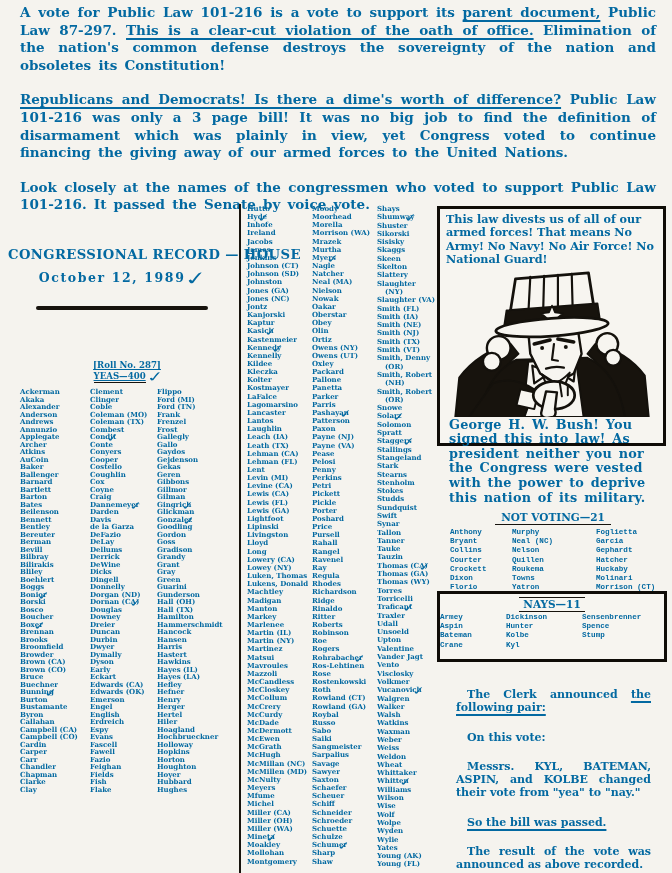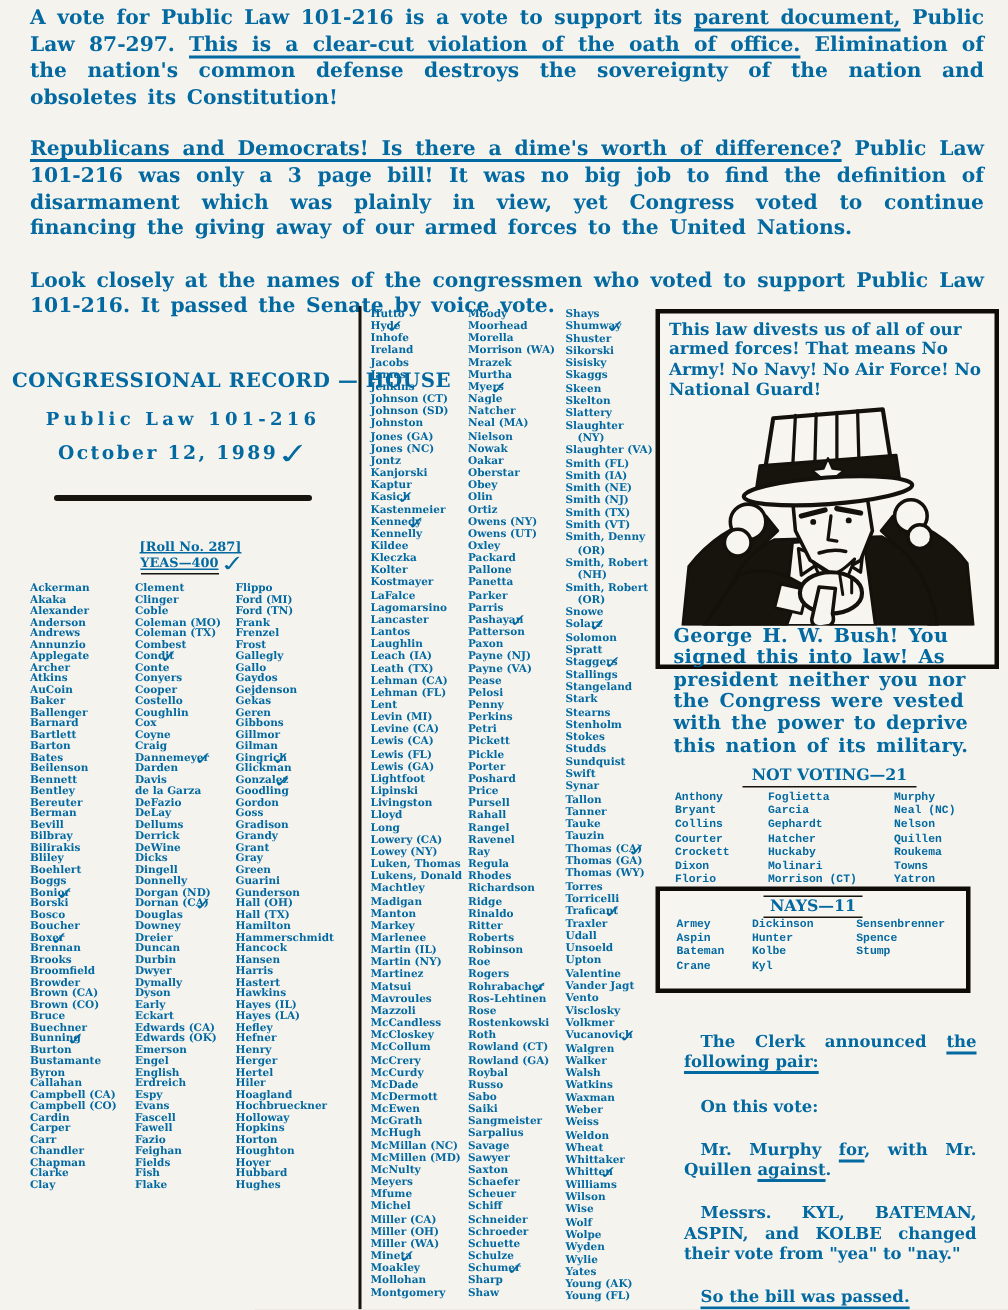--- a/index.html
+++ b/index.html
@@ -46,24 +46,24 @@
   
   .nv{position:absolute;left:440px;top:511px;width:226px;}
   .nv-title{text-align:center;font-weight:bold;font-size:10.5px;}
   .nv-title span{border-bottom:1.6px solid #17130d;padding:0 6px 1px;}
   .mini-cols{display:flex;margin-top:5px;}
   .mini-col{font-weight:bold;font-size:7.6px;line-height:9.2px;font-family:Liberation Mono, monospace;}
   .nv .mini-col:nth-child(1){width:72px;padding-left:10px;box-sizing:border-box;}
   .nv .mini-col:nth-child(2){width:84px;}
   .nv .mini-col:nth-child(3){width:70px;}
   
-  .nays{position:absolute;left:437px;top:591px;width:210px;height:71px;
+  .nays{position:absolute;left:437px;top:591px;width:230px;height:71px;
         border:3px solid #0f0c07;box-sizing:border-box;background:#f7f5f0;}
   .nays .mini-cols{margin-top:3px;}
-  .nays .mini-col:nth-child(1){width:66px;padding-left:11px;box-sizing:border-box;}
+  .nays .mini-col:nth-child(1){width:66px;box-sizing:border-box;}
   .nays .mini-col:nth-child(2){width:76px;}
   .nays .mini-col:nth-child(3){width:80px;}
   .nays-title{text-align:center;font-weight:bold;font-size:10.5px;margin-top:4px;}
   .nays-title span{border-bottom:1.6px solid #17130d;border-top:1.2px solid #17130d;padding:0 4px 1px;}
   
   .clerk{position:absolute;left:440px;top:672px;width:227px;font-weight:bold;
          font-size:11px;line-height:13.3px;}
   .clerk p{margin:16px;text-indent:11px;text-align:justify;}
 </style>
 </head>
@@ -72,21 +72,20 @@
 <div class="page">
 
   <div class="intro">
     <p><span>A vote for Public Law 101-216 is a vote to support its </span><span class="u">parent document,</span><span> Public Law 87-297.  </span><span class="u">This is a clear-cut violation of the oath of office.</span><span>  Elimination of the nation's  common defense destroys the sovereignty of the nation and obsoletes its Constitution!</span></p>
     <p><span class="u">Republicans and Democrats!   Is there a dime's worth of difference?</span><span>  Public Law 101-216 was only a 3 page bill! It was no big job to find the definition of disarmament which was plainly in view,  yet Congress voted to continue financing the giving away of our armed forces  to the United Nations.</span></p>
     <p><span>Look closely at the names of the congressmen who voted to support Public Law 101-216.  It passed the Senate by voice vote.</span></p>
   </div>
 
   <div class="rec">
     <div class="rec-title">CONGRESSIONAL RECORD — HOUSE</div>
-    <div class="rec-law">Public Law 101-216</div>
     <div class="rec-date">
       <span>October 12, 1989</span><span class="chk chk-big">✓</span>
     </div>
     <div class="rule"></div>
   </div>
 
   <div class="roll">
     <div>[Roll No. 287]</div>
     <div>
       <span class="yeas-u">YEAS—400</span><span class="chk">✓</span>
@@ -559,36 +558,36 @@
       <div class="mini-col">
           <div class="nm">Anthony</div>
           <div class="nm">Bryant</div>
           <div class="nm">Collins</div>
           <div class="nm">Courter</div>
           <div class="nm">Crockett</div>
           <div class="nm">Dixon</div>
           <div class="nm">Florio</div>
         </div>
       <div class="mini-col">
+          <div class="nm">Murphy</div>
+          <div class="nm">Neal (NC)</div>
+          <div class="nm">Nelson</div>
+          <div class="nm">Quillen</div>
+          <div class="nm">Roukema</div>
+          <div class="nm">Towns</div>
+          <div class="nm">Yatron</div>
+        </div>
+      <div class="mini-col">
           <div class="nm">Foglietta</div>
           <div class="nm">Garcia</div>
           <div class="nm">Gephardt</div>
           <div class="nm">Hatcher</div>
           <div class="nm">Huckaby</div>
           <div class="nm">Molinari</div>
           <div class="nm">Morrison (CT)</div>
-        </div>
-      <div class="mini-col">
-          <div class="nm">Murphy</div>
-          <div class="nm">Neal (NC)</div>
-          <div class="nm">Nelson</div>
-          <div class="nm">Quillen</div>
-          <div class="nm">Roukema</div>
-          <div class="nm">Towns</div>
-          <div class="nm">Yatron</div>
         </div>
     </div>
   </div>
 
   <div class="nays">
     <div class="nays-title"><span>NAYS—11</span></div>
     <div class="mini-cols">
       <div class="mini-col">
           <div class="nm">Armey</div>
           <div class="nm">Aspin</div>
@@ -605,19 +604,18 @@
           <div class="nm">Sensenbrenner</div>
           <div class="nm">Spence</div>
           <div class="nm">Stump</div>
         </div>
     </div>
   </div>
 
   <div class="clerk">
     <p><span>The Clerk announced </span><span class="u">the following pair:</span></p>
     <p><span>On this vote:</span></p>
-    <p><span>Mr. Murphy </span><span class="u">for</span><span>, with Mr. Quillen </span><span class="u">against</span><span>.</span></p>
     <p><span>Messrs. KYL, BATEMAN, ASPIN, and KOLBE changed their vote from "yea" to "nay."</span></p>
     <p><span class="u">So the bill was passed.</span></p>
     <p><span>The result of the vote was announced as above recorded.</span></p>
   </div>
 
 </div>
 
 </body></html>

